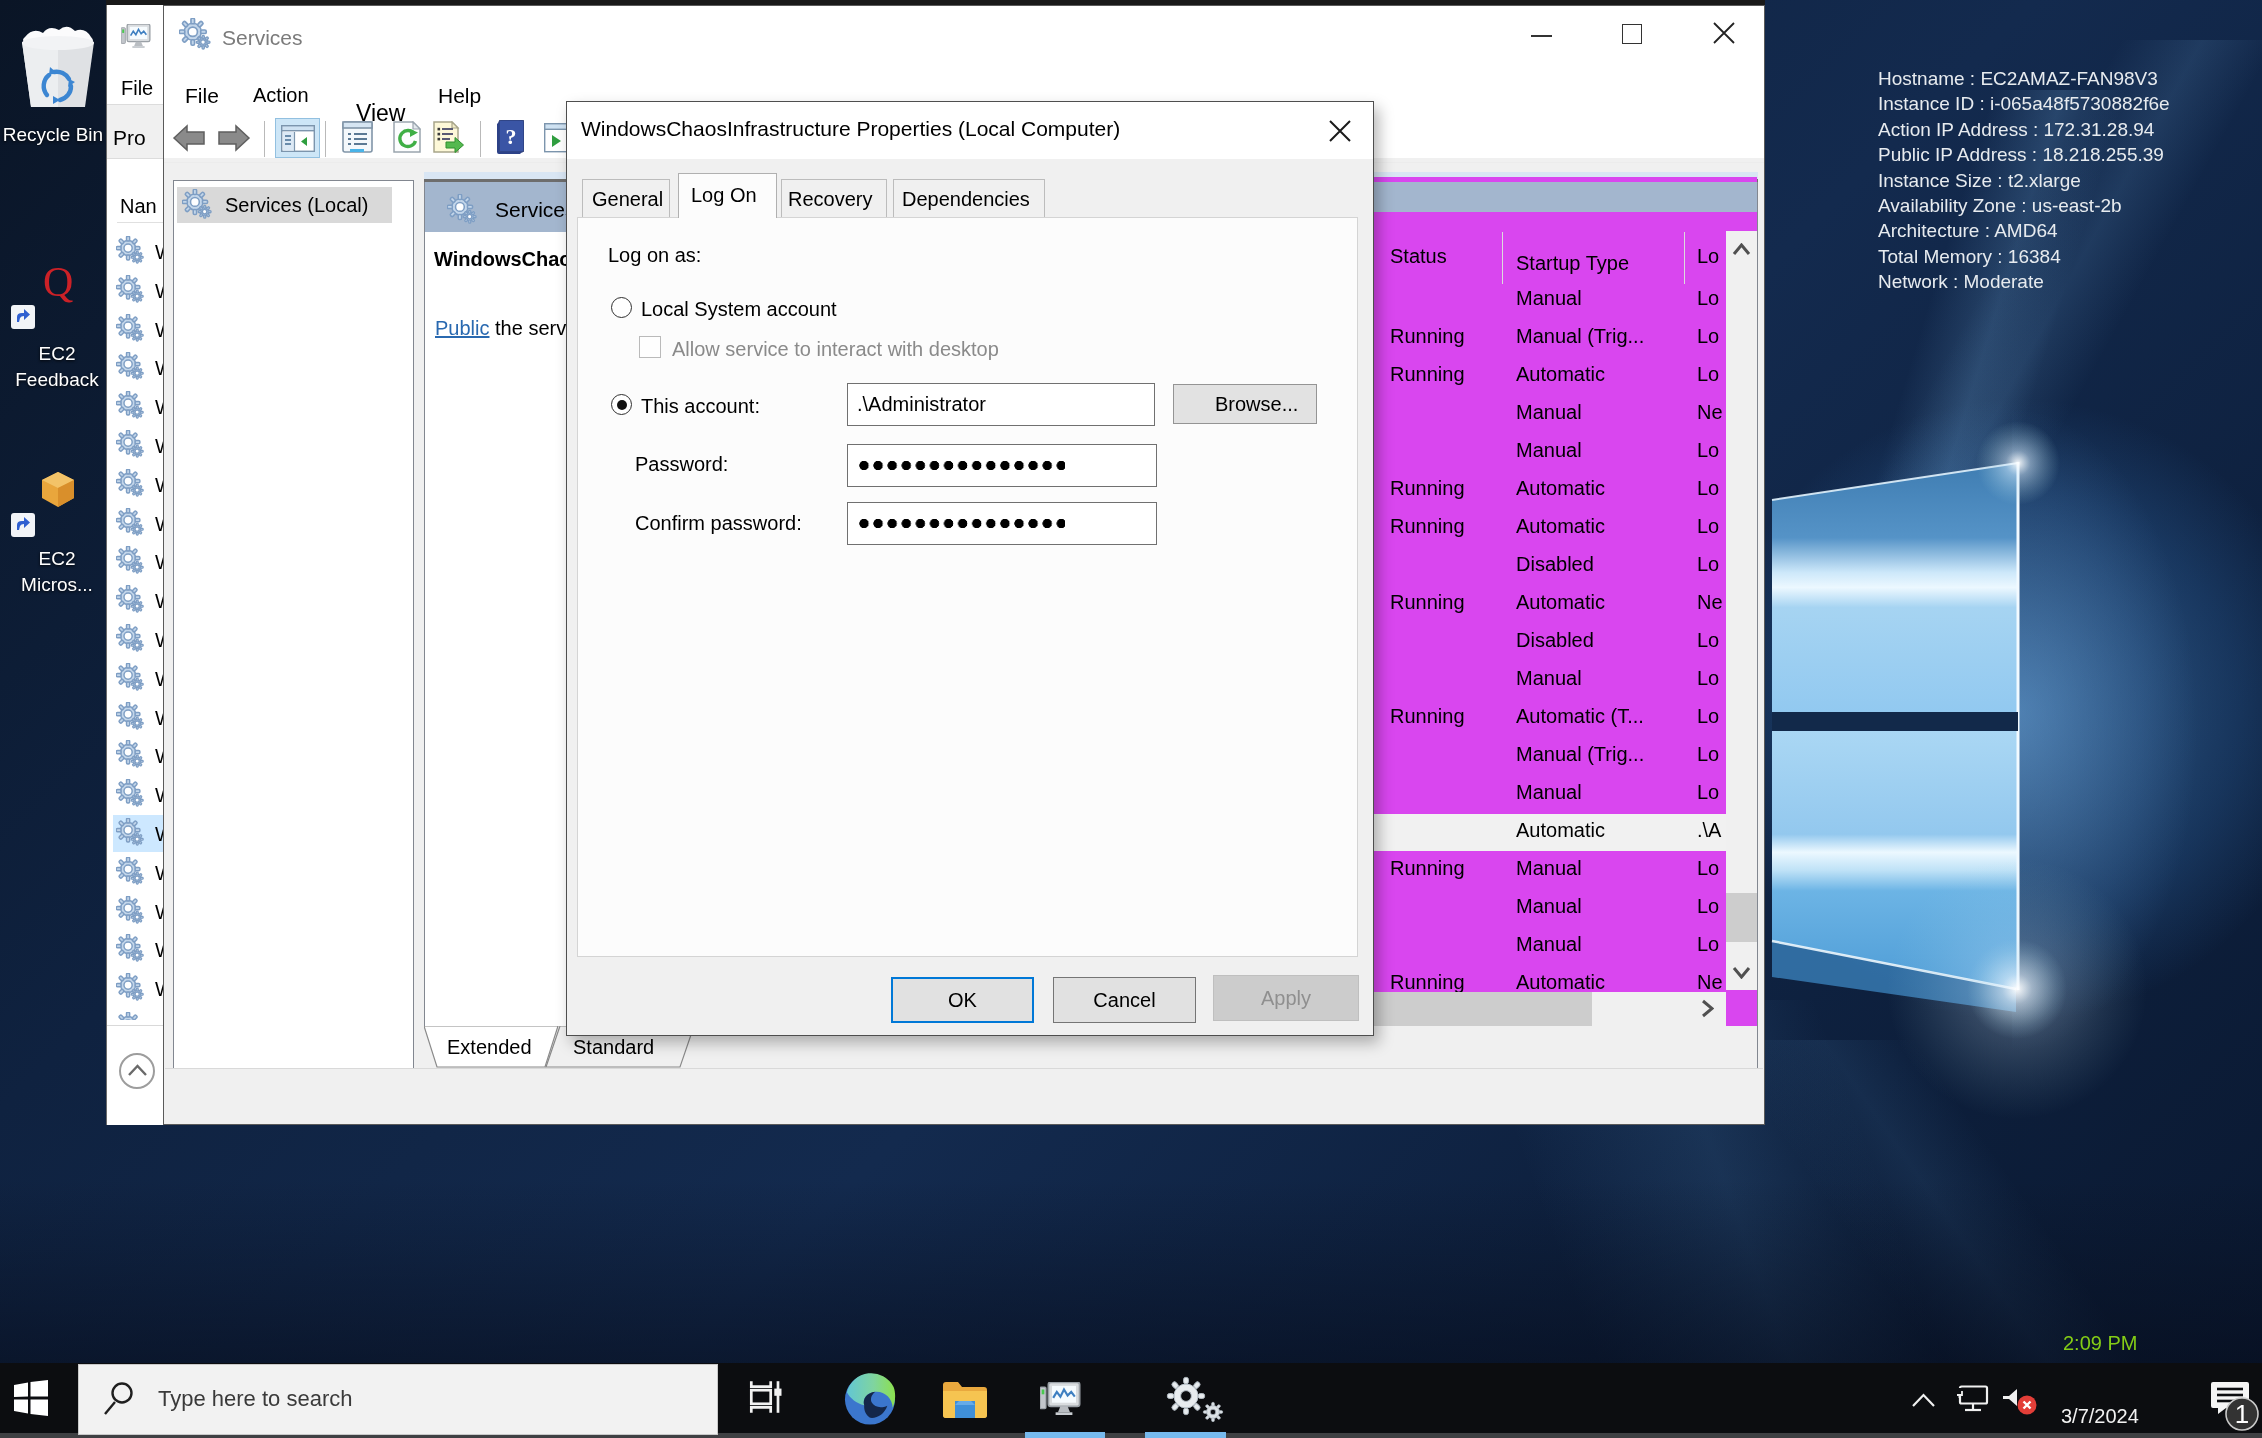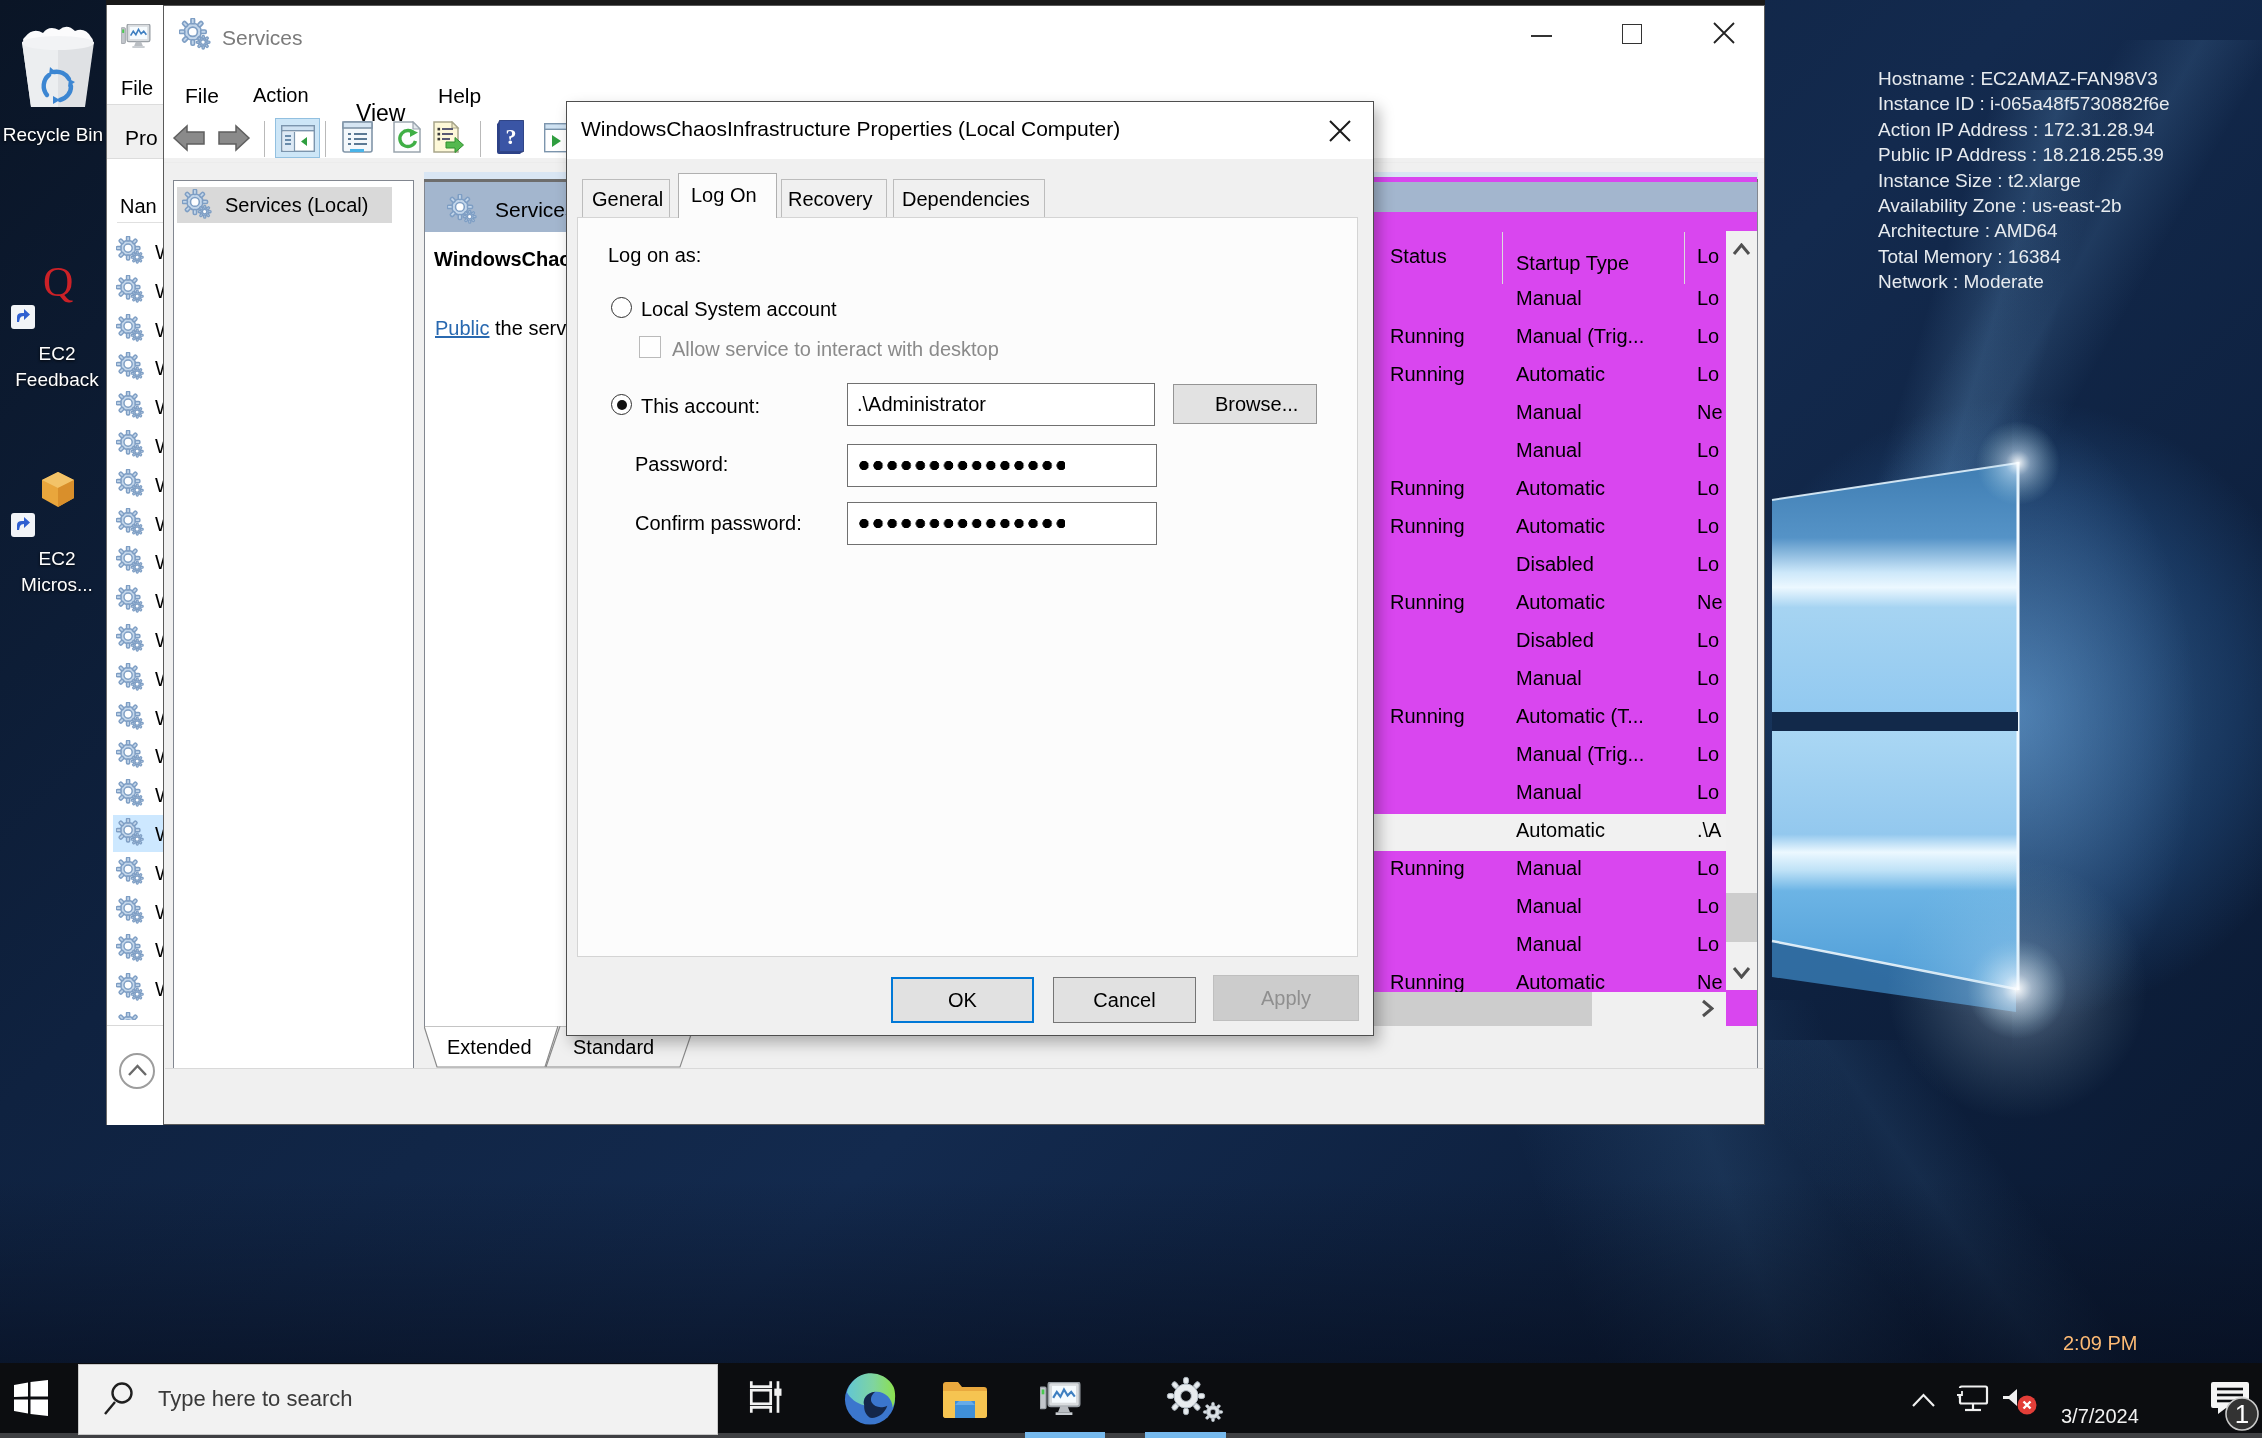--- a/index.html
+++ b/index.html
@@ -136,21 +136,21 @@
       </g>
 </defs>
   </svg>
 <div class="ab" style="left:106px;top:0;width:1659px;height:5px;background:#191919"></div>
 <div class="ab" style="left:106px;top:5px;width:57px;height:1120px;background:#fff;overflow:hidden;border-left:1px solid #6a6a6a">
 <svg class="ab" style="left:14px;top:19px" width="35" height="24" viewBox="0 0 40 27">
       <use href="#monic"></use>
     </svg>
 <div class="lt" style="left:14px;top:72px;font-size:20px">File</div>
 <div class="ab" style="left:0;top:99px;width:57px;height:55px;background:#f0f0f0;border-top:1px solid #dcdcdc;border-bottom:1px solid #dcdcdc"></div>
-<div class="lt" style="left:18px;top:121px;font-size:21px">Pro</div>
+<div class="lt" style="left:6px;top:121px;font-size:21px">Pro</div>
 <div class="lt" style="left:13px;top:190px;font-size:20px">Nan</div>
 <div class="ab" style="left:10px;top:217px;width:47px;height:1px;background:#e0e0e0"></div>
 <svg class="ab" style="left:9px;top:231px" width="29" height="29" viewBox="0 0 24 24">
       <use href="#gear"></use>
     </svg>
 <div class="lt" style="left:48px;top:236px;font-size:20px">W</div>
 <svg class="ab" style="left:9px;top:270px" width="29" height="29" viewBox="0 0 24 24">
       <use href="#gear"></use>
     </svg>
 <div class="lt" style="left:48px;top:275px;font-size:20px">W</div>
@@ -541,21 +541,21 @@
     <line x1="20" y1="19" x2="20" y2="24" stroke="#f0f0f0" stroke-width="2.2"></line>
     <line x1="12" y1="25" x2="28" y2="25" stroke="#f0f0f0" stroke-width="2.2"></line>
     <rect x="2" y="3" width="9" height="7" fill="#0c0d10"></rect>
     <path d="M4 10 L9 10 L9 6 M6.5 10 L6.5 13" fill="none" stroke="#f0f0f0" stroke-width="1.8"></path>
   </svg>
 <svg class="ab" style="left:2001px;top:1386px" width="40" height="31" viewBox="0 0 40 31">
 <path d="M2 10 L8 10 L16 3 L16 20 L8 13 L2 13 Z" fill="#f0f0f0"></path>
 <circle cx="26" cy="19" r="9.5" fill="#e33e38"></circle>
 <path d="M22.5 15.5 L29.5 22.5 M29.5 15.5 L22.5 22.5" stroke="#fff" stroke-width="2.4"></path>
   </svg>
-<div class="lt" style="left:2063px;top:1332px;font-size:20px;color:#fdba74">2:09 PM</div>
+<div class="lt" style="left:2063px;top:1332px;font-size:20px;color:#84cc16">2:09 PM</div>
 <div class="lt" style="left:2061px;top:1405px;font-size:20px;color:#f2f2f2">3/7/2024</div>
 <svg class="ab" style="left:2210px;top:1380px" width="50" height="52" viewBox="0 0 50 52">
 <path d="M3 2 L37 2 Q39 2 39 4 L39 26 Q39 28 37 28 L16 28 L8 34 L8 28 L3 28 Q1 28 1 26 L1 4 Q1 2 3 2 Z" fill="#f5f5f5"></path>
 <g stroke="#0c0d10" stroke-width="2.6">
       <line x1="7" y1="9" x2="33" y2="9"></line>
       <line x1="7" y1="15" x2="33" y2="15"></line>
       <line x1="7" y1="21" x2="26" y2="21"></line>
     </g>
 <circle cx="32" cy="34" r="16" fill="#333" stroke="#c9c9c9" stroke-width="1.6"></circle>
 <text x="32" y="43" font-size="26" fill="#fff" text-anchor="middle" font-family="Liberation Sans">1</text>

